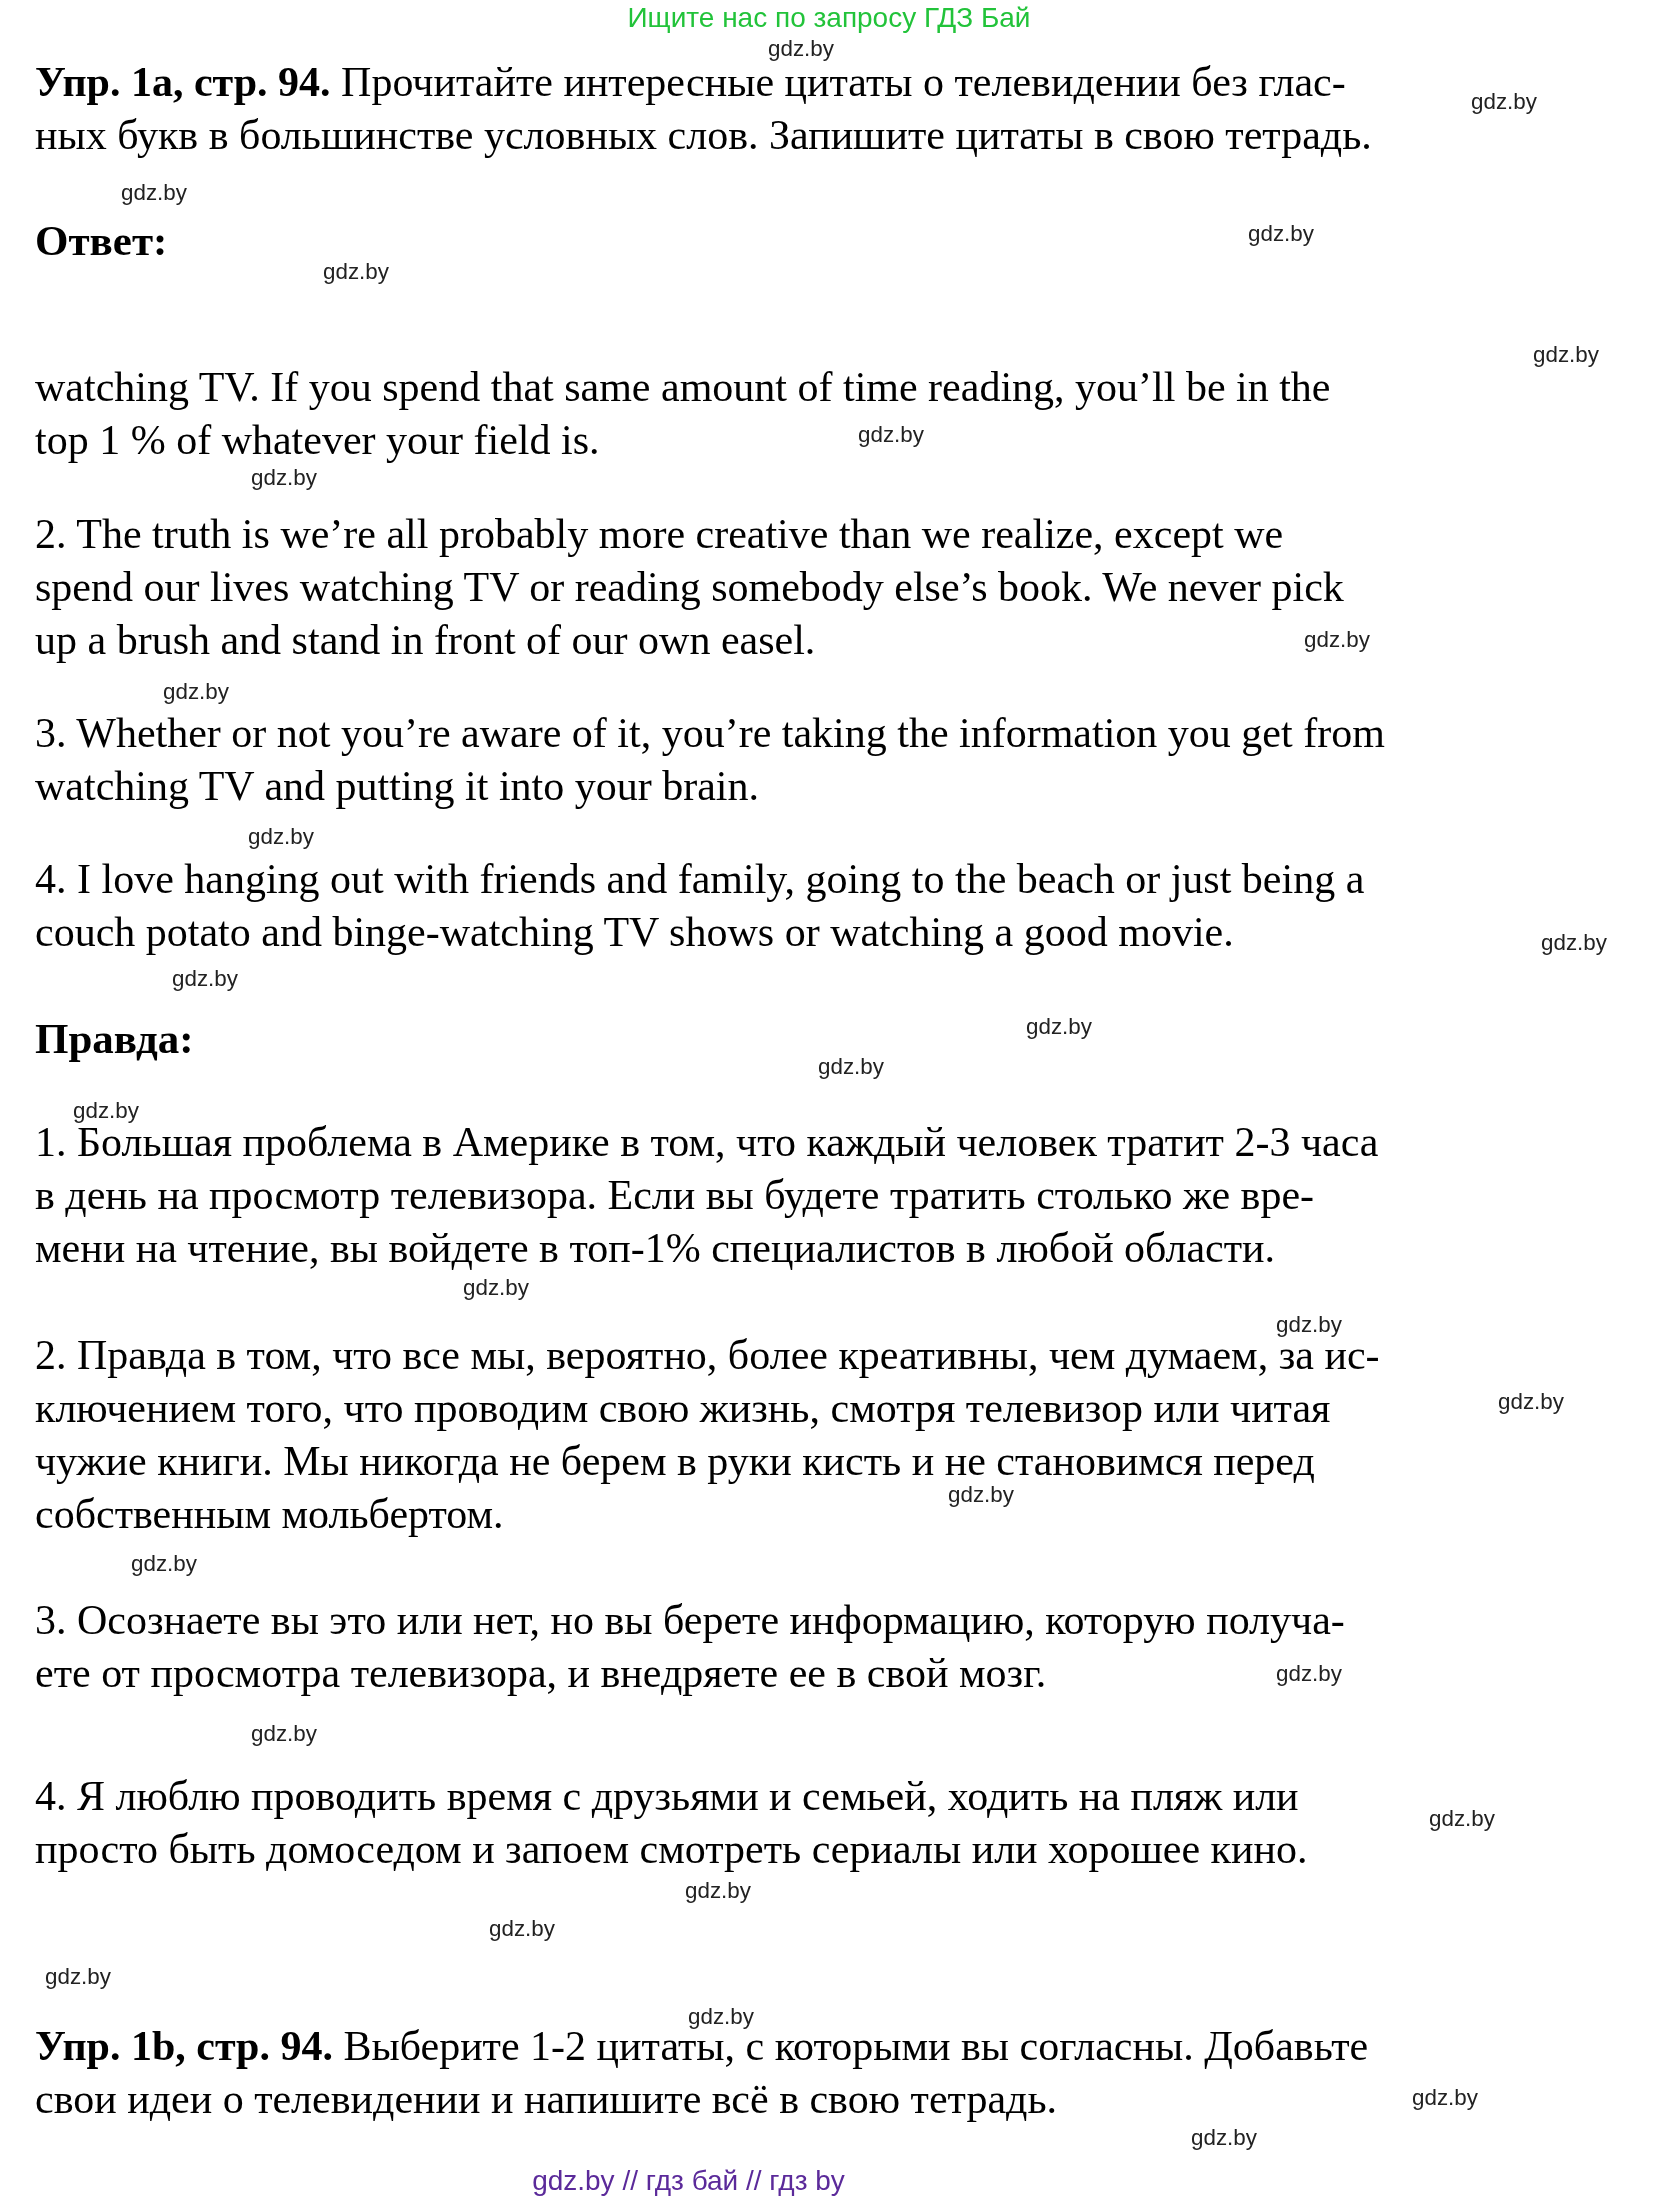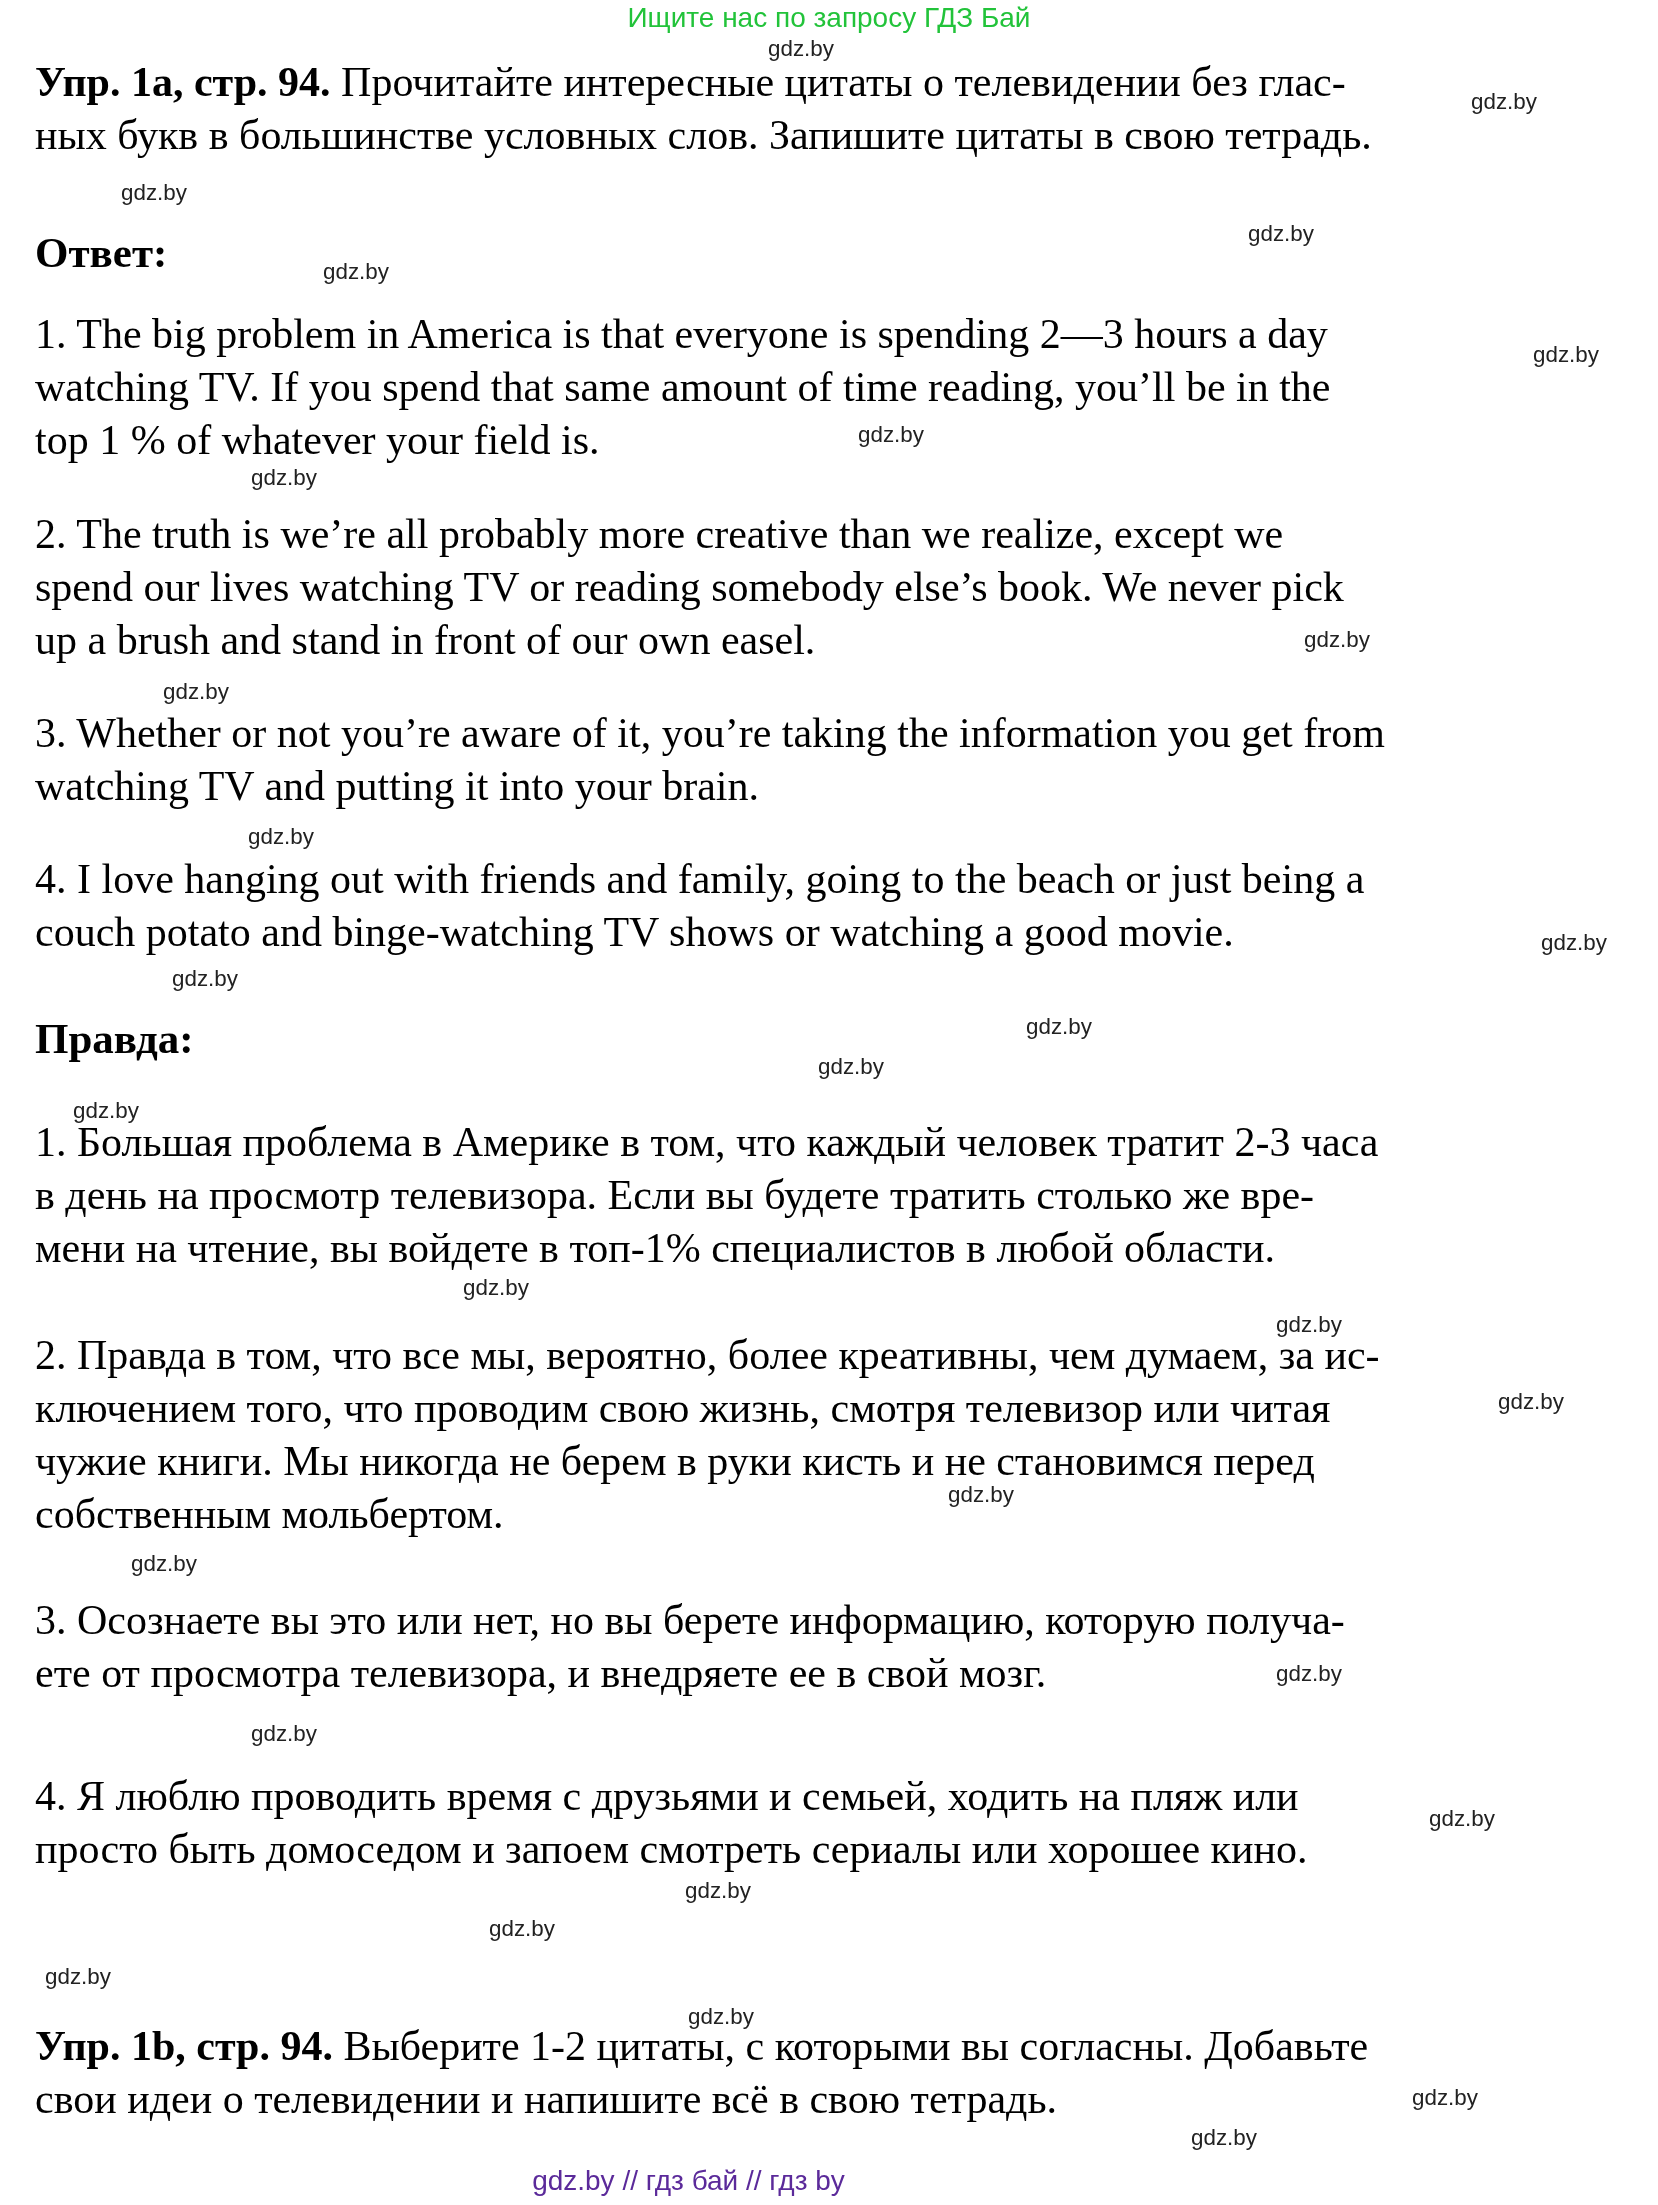--- a/index.html
+++ b/index.html
@@ -16,23 +16,23 @@
   .wm { position:absolute; font-family:"Liberation Sans", sans-serif;
         font-size:22.4px; color:#222; }
 </style>
 </head>
 <body>
 
 <div class="hdr">Ищите нас по запросу ГДЗ Бай</div>
 
 <div class="txt" style="top:56px"><b>Упр. 1a, стр. 94.</b><span> Прочитайте интересные цитаты о телевидении без глас-</span><br><span>ных букв в большинстве условных слов. Запишите цитаты в свою тетрадь.</span></div>
 
-<div class="h" style="top:228px">Ответ:</div>
+<div class="h" style="top:216px">Ответ:</div>
 
-<div class="txt" style="top:308px"><span>1. The big problem in America is that everyone is spending 2—3 hours a day</span><br><span>watching TV. If you spend that same amount of time reading, you’ll be in the</span><br><span>top 1 % of whatever your field is.</span></div>
+<div class="txt" style="top:308px"><br><span>watching TV. If you spend that same amount of time reading, you’ll be in the</span><br><span>top 1 % of whatever your field is.</span></div>
 <div class="txt" style="top:508px"><span>2. The truth is we’re all probably more creative than we realize, except we</span><br><span>spend our lives watching TV or reading somebody else’s book. We never pick</span><br><span>up a brush and stand in front of our own easel.</span></div>
 <div class="txt" style="top:707px"><span>3. Whether or not you’re aware of it, you’re taking the information you get from</span><br><span>watching TV and putting it into your brain.</span></div>
 <div class="txt" style="top:853px"><span>4. I love hanging out with friends and family, going to the beach or just being a</span><br><span>couch potato and binge-watching TV shows or watching a good movie.</span></div>
 
 <div class="h" style="top:1014px">Правда:</div>
 
 <div class="txt" style="top:1116px"><span>1. Большая проблема в Америке в том, что каждый человек тратит 2-3 часа</span><br><span>в день на просмотр телевизора. Если вы будете тратить столько же вре-</span><br><span>мени на чтение, вы войдете в топ-1% специалистов в любой области.</span></div>
 <div class="txt" style="top:1329px"><span>2. Правда в том, что все мы, вероятно, более креативны, чем думаем, за ис-</span><br><span>ключением того, что проводим свою жизнь, смотря телевизор или читая</span><br><span>чужие книги. Мы никогда не берем в руки кисть и не становимся перед</span><br><span>собственным мольбертом.</span></div>
 <div class="txt" style="top:1594px"><span>3. Осознаете вы это или нет, но вы берете информацию, которую получа-</span><br><span>ете от просмотра телевизора, и внедряете ее в свой мозг.</span></div>
 <div class="txt" style="top:1770px"><span>4. Я люблю проводить время с друзьями и семьей, ходить на пляж или</span><br><span>просто быть домоседом и запоем смотреть сериалы или хорошее кино.</span></div>

